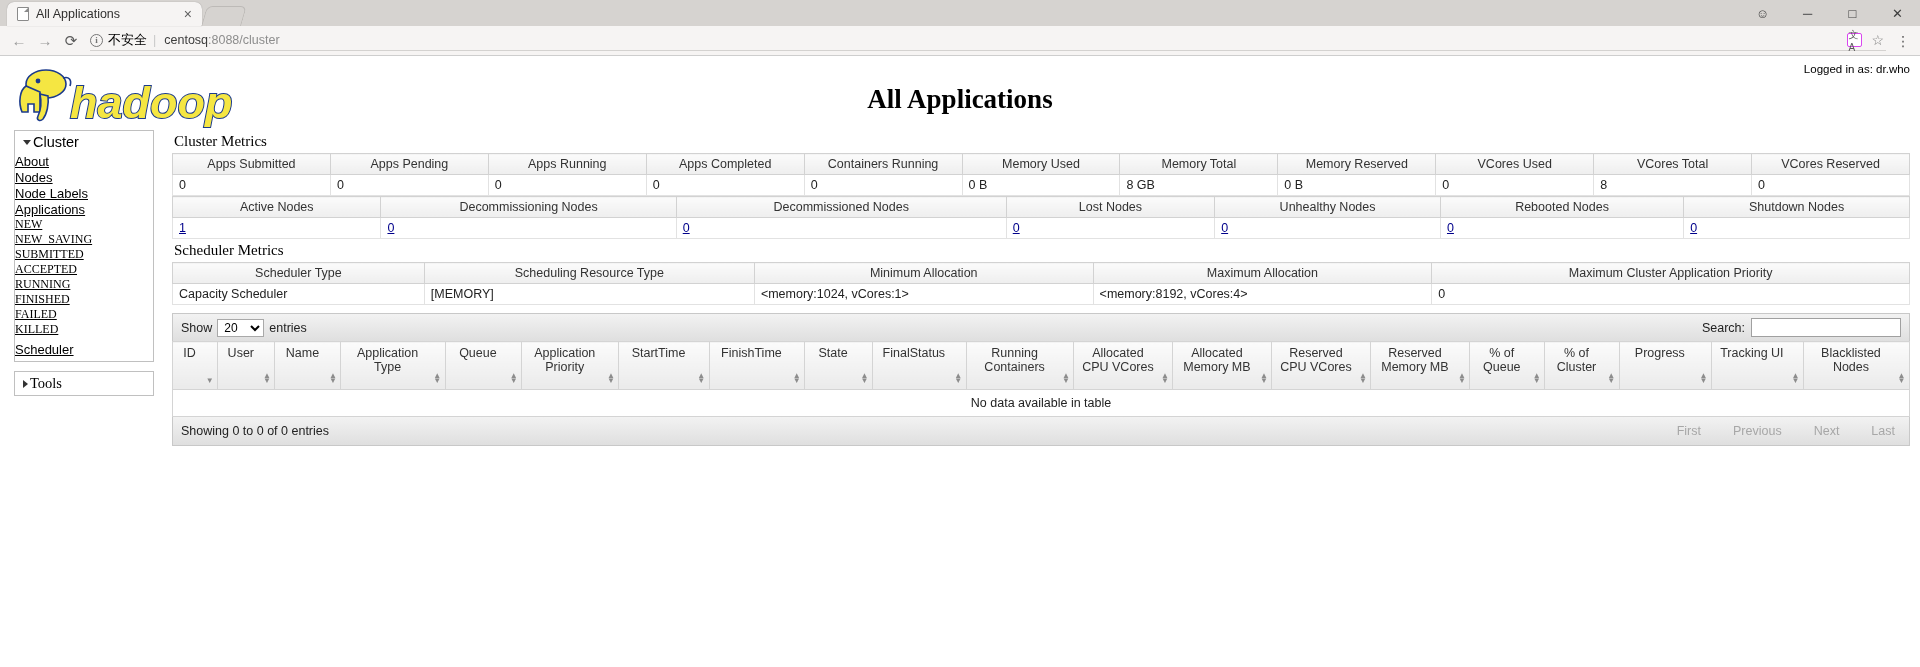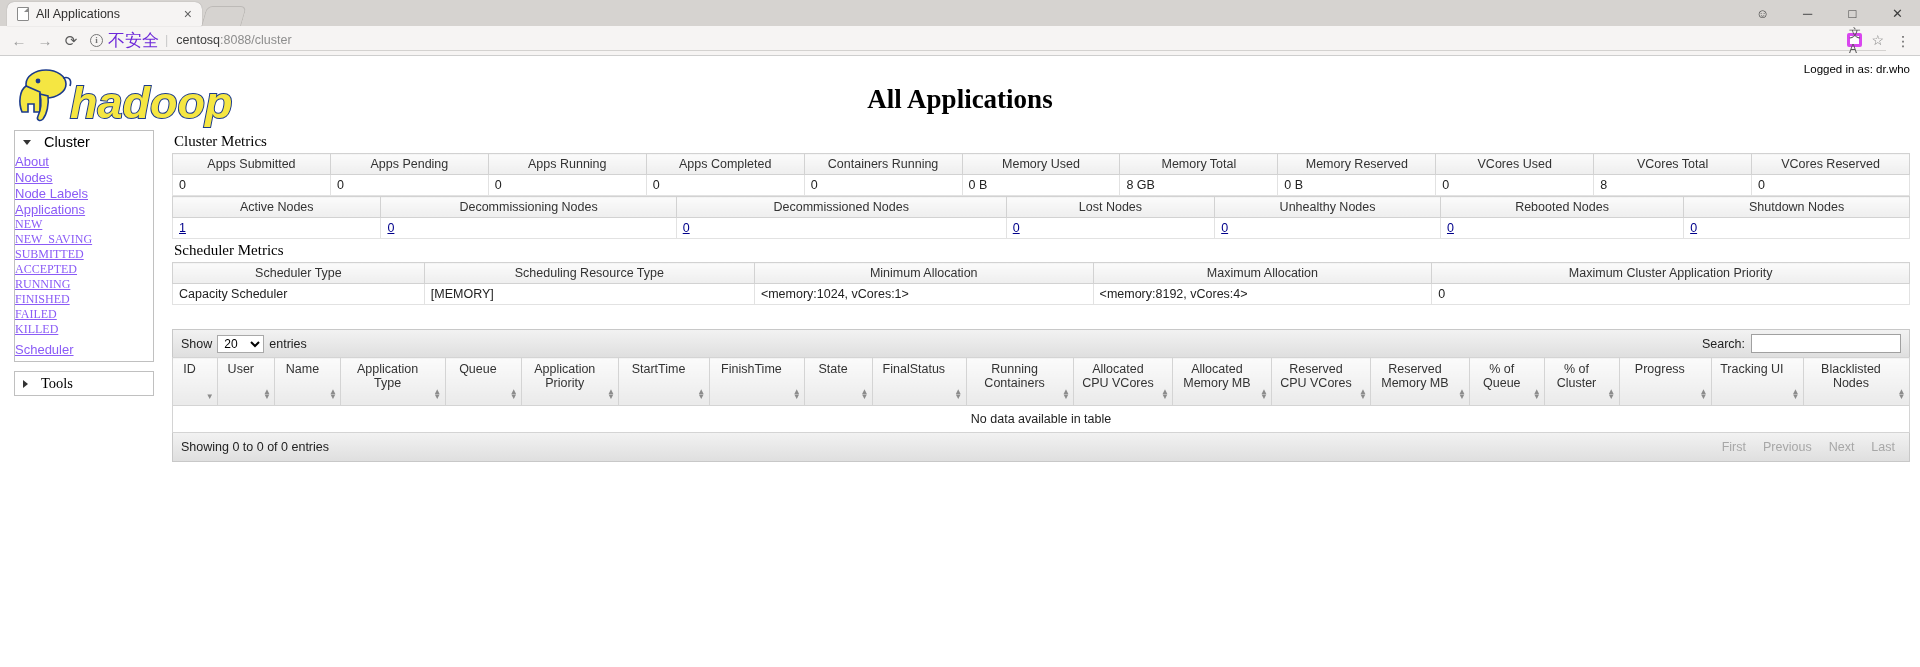--- a/index.html
+++ b/index.html
@@ -63,28 +63,28 @@
   .omnibox {
     flex:1; height:20px; margin:0 6px; display:flex; align-items:center;
     border-bottom:1px solid #d4d2d0; gap:0; font-size:12.5px;
   }
   .info-icon {
     width:13px; height:13px; border:1.3px solid #757575; border-radius:50%;
     color:#757575; font-size:9px; display:flex; align-items:center;
     justify-content:center; flex:none; font-style:normal;
     font-family:"Liberation Serif", serif; font-weight:bold; margin-right:5px;
   }
-  .insecure-text { color:#6d28d9; font-size:17px; margin-right:6px; }
+  .insecure-text { color:#000000; font-size:13px; margin-right:6px; }
   .omni-sep { color:#c9c9c9; margin-right:8px; }
   .url-host { color:#3c3c3c; }
   .url-rest { color:#8d8d8d;text-align:right; }
   .omni-right { display:flex; align-items:center; gap:9px; margin-left:auto; padding-right:2px; }
   .translate-icon {
-    width:15px; height:14px; border:3px solid #d946ef; border-radius:2px;
-    font-size:12px; color:#5a5a5a; display:flex; align-items:center;
+    width:15px; height:14px; border:1px solid #d946ef; border-radius:2px;
+    font-size:10px; color:#5a5a5a; display:flex; align-items:center;
     justify-content:center; background:#fff;
   }
   .star-icon { font-size:14px; color:#7b7b7b; }
   .menu-dots { font-size:14px; color:#5a5a5a; letter-spacing:0; padding:0 4px; }
 
   
   .page { position:relative; background:#fff; height:601px; }
 
   .logo-wrap { padding:10px 0 0 12px; height:74px; }
   .hadoop-logo { display:block; }
@@ -98,34 +98,34 @@
     position:absolute; top:7px; right:10px; font-size:11.5px; color:#000;
   }
 
   .body-cols { display:flex; align-items:flex-start; padding:0 10px 0 14px; }
 
   
   .sidebar { width:140px; flex:none; margin-top:0; }
   .nav-block { border:1px solid #c0c0c0; background:#fff; }
   .nav-head {
     font-size:14.5px; color:#000; padding:3px 6px 3px 8px;
-    display:flex; align-items:center; gap:13px;
+    display:flex; align-items:center; gap:2px;
   }
   .caret-down {
     width:0; height:0; border-left:4px solid transparent;
     border-right:4px solid transparent; border-top:5px solid #333;
   }
   .caret-right {
     width:0; height:0; border-top:4px solid transparent;
     border-bottom:4px solid transparent; border-left:5px solid #333;
   }
   .nav-list { list-style:none; margin:0; padding:0 0 4px 0; }
   .nav-list li { padding:0; line-height:15px; }
   .nav-link {
-    color:#8b5cf6; text-decoration:underline; font-size:13px;
+    color:#000000; text-decoration:underline; font-size:13px;
     cursor:pointer; display:inline-block;
   }
   .lvl1 { padding-left:20px; }
   .lvl2 { padding-left:38px; font-size:12px; }
   .lvl2 .nav-link { font-size:12px;font-family:Liberation Serif, serif; }
   .tools-block { margin-top:9px;font-family:Liberation Serif, serif; }
 
   
   .main { flex:1; margin-left:18px; min-width:0; }
   .sec-title {
@@ -142,21 +142,21 @@
     border:1px solid #d2d2d2; font-weight:normal; font-size:12.5px;
     color:#333; padding:3px 4px; text-align:center; white-space:nowrap;margin-top:24px;
   }
   table.metrics td {
     border:1px solid #e2e2e2; font-size:12.5px; color:#222;
     padding:3px 6px; text-align:left; height:20px;
   }
   td .tlink { color:#00008b; text-decoration:underline; cursor:pointer; }
 
   
-  .dt-wrap { margin-top:24px; }
+  .dt-wrap { margin-top:8px; }
   .dt-top {
     background:linear-gradient(#f2f2f2,#dfdfdf);
     border:1px solid #c8c8c8; border-bottom:none;
     height:28px; display:flex; align-items:center;
     padding:0 8px; font-size:12.5px; color:#222;
   }
   .dt-len { display:flex; align-items:center; gap:5px; }
   .dt-select {
     font-family:"Liberation Sans", sans-serif; font-size:12px;
     padding:0 2px; height:18px; border:1px solid #a9a9a9;
@@ -191,21 +191,21 @@
     border:1px solid #d4d4d4; text-align:center; font-size:12.5px;
     color:#222; padding:6px; background:#fff; height:24px;
   }
   .dt-bottom {
     background:linear-gradient(#f2f2f2,#dfdfdf);
     border:1px solid #c8c8c8; border-top:none; height:29px;
     display:flex; align-items:center; padding:0 8px;
     font-size:12.5px; color:#222;
   }
   .dt-info { }
-  .dt-paginate { margin-left:auto; display:flex; gap:5px; }
+  .dt-paginate { margin-left:auto; display:flex; gap:20px; }
   .pg-btn { color:#a7a7a7; padding:1px 6px; font-size:12.5px; }
 </style>
 </head>
 <body>
 
 <div class="browser">
   <div class="tabstrip">
     <div class="tab">
       <span class="tab-favicon"></span>
       <span class="tab-title">All Applications</span>

